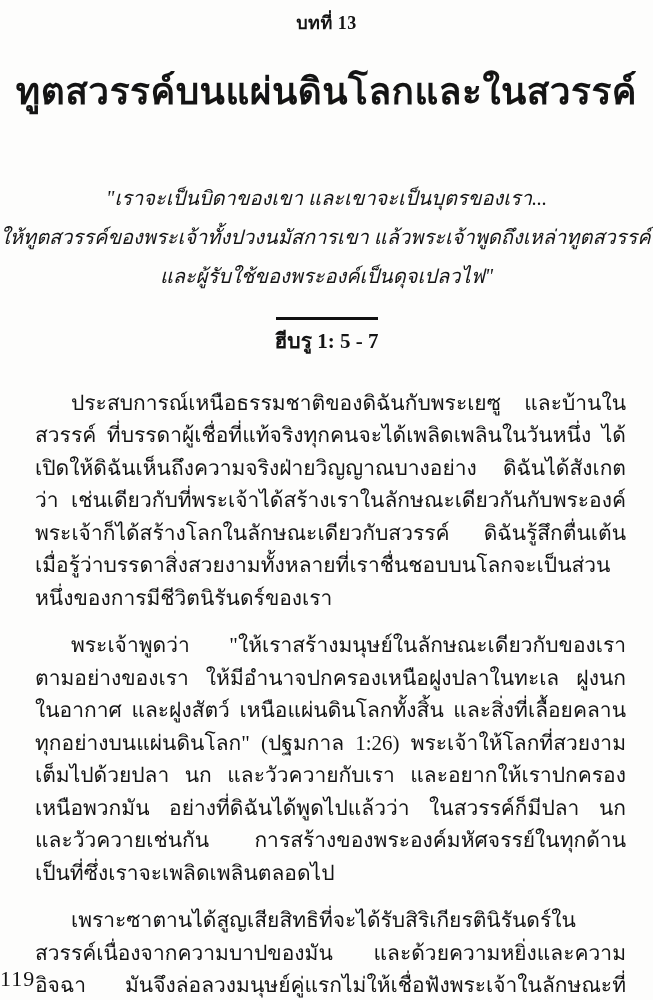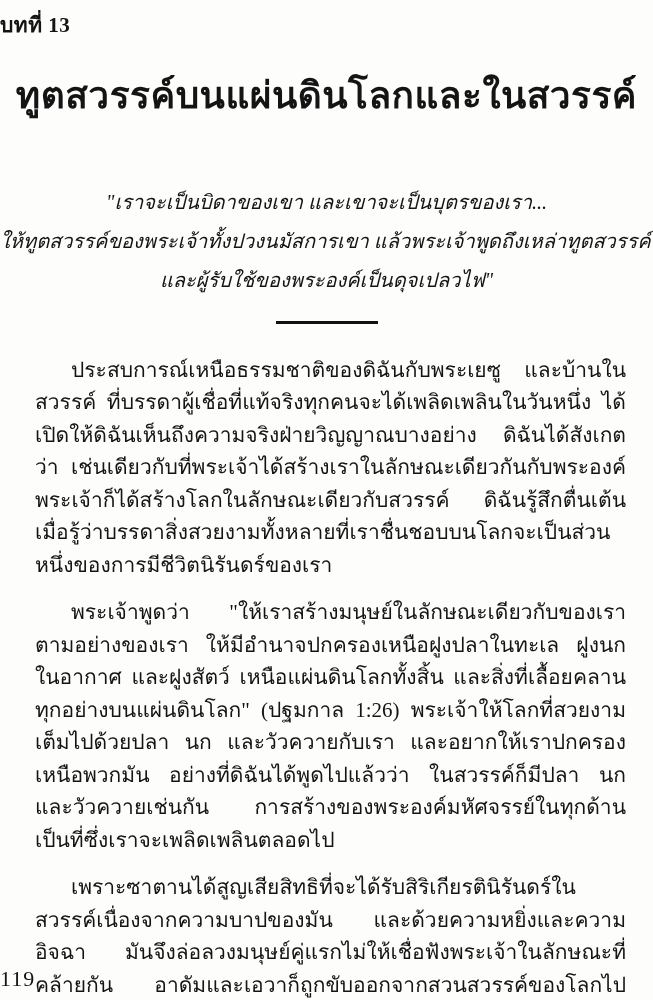--- a/index.html
+++ b/index.html
@@ -13,21 +13,22 @@
     height: 1000px;
     margin: 0 auto;
     background: #fdfdfc;
     color: #141414;
     font-family: "Liberation Serif", "DejaVu Serif", serif;
     overflow: hidden;
     box-sizing: border-box;
   }
   .chapter {
     margin-top: 8px;
-    font-size: 21px;
+    text-align: center;
+    font-size: 18px;
     font-weight: bold;
     letter-spacing: 0.5px;
   }
   .title {
     margin: 30px 0 0 0;
     text-align: center;
     font-size: 37px;
     font-weight: bold;
     line-height: 1.35;
     letter-spacing: 0.5px;
@@ -84,20 +85,21 @@
   <h1 class="title">ทูตสวรรค์บนแผ่นดินโลกและในสวรรค์</h1>
 
   <div class="epigraph">
     <div class="epigraph-line">"เราจะเป็นบิดาของเขา และเขาจะเป็นบุตรของเรา...</div>
     <div class="epigraph-line">ให้ทูตสวรรค์ของพระเจ้าทั้งปวงนมัสการเขา แล้วพระเจ้าพูดถึงเหล่าทูตสวรรค์ว่า</div>
     <div class="epigraph-line">และผู้รับใช้ของพระองค์เป็นดุจเปลวไฟ"</div>
   </div>
 
   <div class="divider"></div>
 
+  <div class="reference">ฮีบรู 1: 5 - 7</div>
 
   <div class="body">
     <p>ประสบการณ์เหนือธรรมชาติของดิฉันกับพระเยซู และบ้านในสวรรค์ ที่บรรดาผู้เชื่อที่แท้จริงทุกคนจะได้เพลิดเพลินในวันหนึ่ง ได้เปิดให้ดิฉันเห็นถึงความจริงฝ่ายวิญญาณบางอย่าง ดิฉันได้สังเกตว่า เช่นเดียวกับที่พระเจ้าได้สร้างเราในลักษณะเดียวกันกับพระองค์ พระเจ้าก็ได้สร้างโลกในลักษณะเดียวกับสวรรค์ ดิฉันรู้สึกตื่นเต้นเมื่อรู้ว่าบรรดาสิ่งสวยงามทั้งหลายที่เราชื่นชอบบนโลกจะเป็นส่วนหนึ่งของการมีชีวิตนิรันดร์ของเรา</p>
     <p>พระเจ้าพูดว่า "ให้เราสร้างมนุษย์ในลักษณะเดียวกับของเรา ตามอย่างของเรา ให้มีอำนาจปกครองเหนือฝูงปลาในทะเล ฝูงนกในอากาศ และฝูงสัตว์ เหนือแผ่นดินโลกทั้งสิ้น และสิ่งที่เลื้อยคลานทุกอย่างบนแผ่นดินโลก" (ปฐมกาล 1:26) พระเจ้าให้โลกที่สวยงามเต็มไปด้วยปลา นก และวัวควายกับเรา และอยากให้เราปกครองเหนือพวกมัน อย่างที่ดิฉันได้พูดไปแล้วว่า ในสวรรค์ก็มีปลา นก และวัวควายเช่นกัน การสร้างของพระองค์มหัศจรรย์ในทุกด้าน เป็นที่ซึ่งเราจะเพลิดเพลินตลอดไป</p>
     <p>เพราะซาตานได้สูญเสียสิทธิที่จะได้รับสิริเกียรตินิรันดร์ในสวรรค์เนื่องจากความบาปของมัน และด้วยความหยิ่งและความอิจฉา มันจึงล่อลวงมนุษย์คู่แรกไม่ให้เชื่อฟังพระเจ้าในลักษณะที่คล้ายกัน อาดัมและเอวาก็ถูกขับออกจากสวนสวรรค์ของโลกไปตลอดกาล ส่วนคนที่ไม่เชื่อฟังพระเจ้าในชีวิตนี้ ก็จะถูกขับออกจากสวนสวรรค์เช่นกัน พระผู้เป็นเจ้าได้ตอกย้ำเรื่องนี้กับดิฉันซ้ำแล้วซ้ำอีก</p>
   </div>
 
   <div class="page-number">119</div>
 
 </div>

